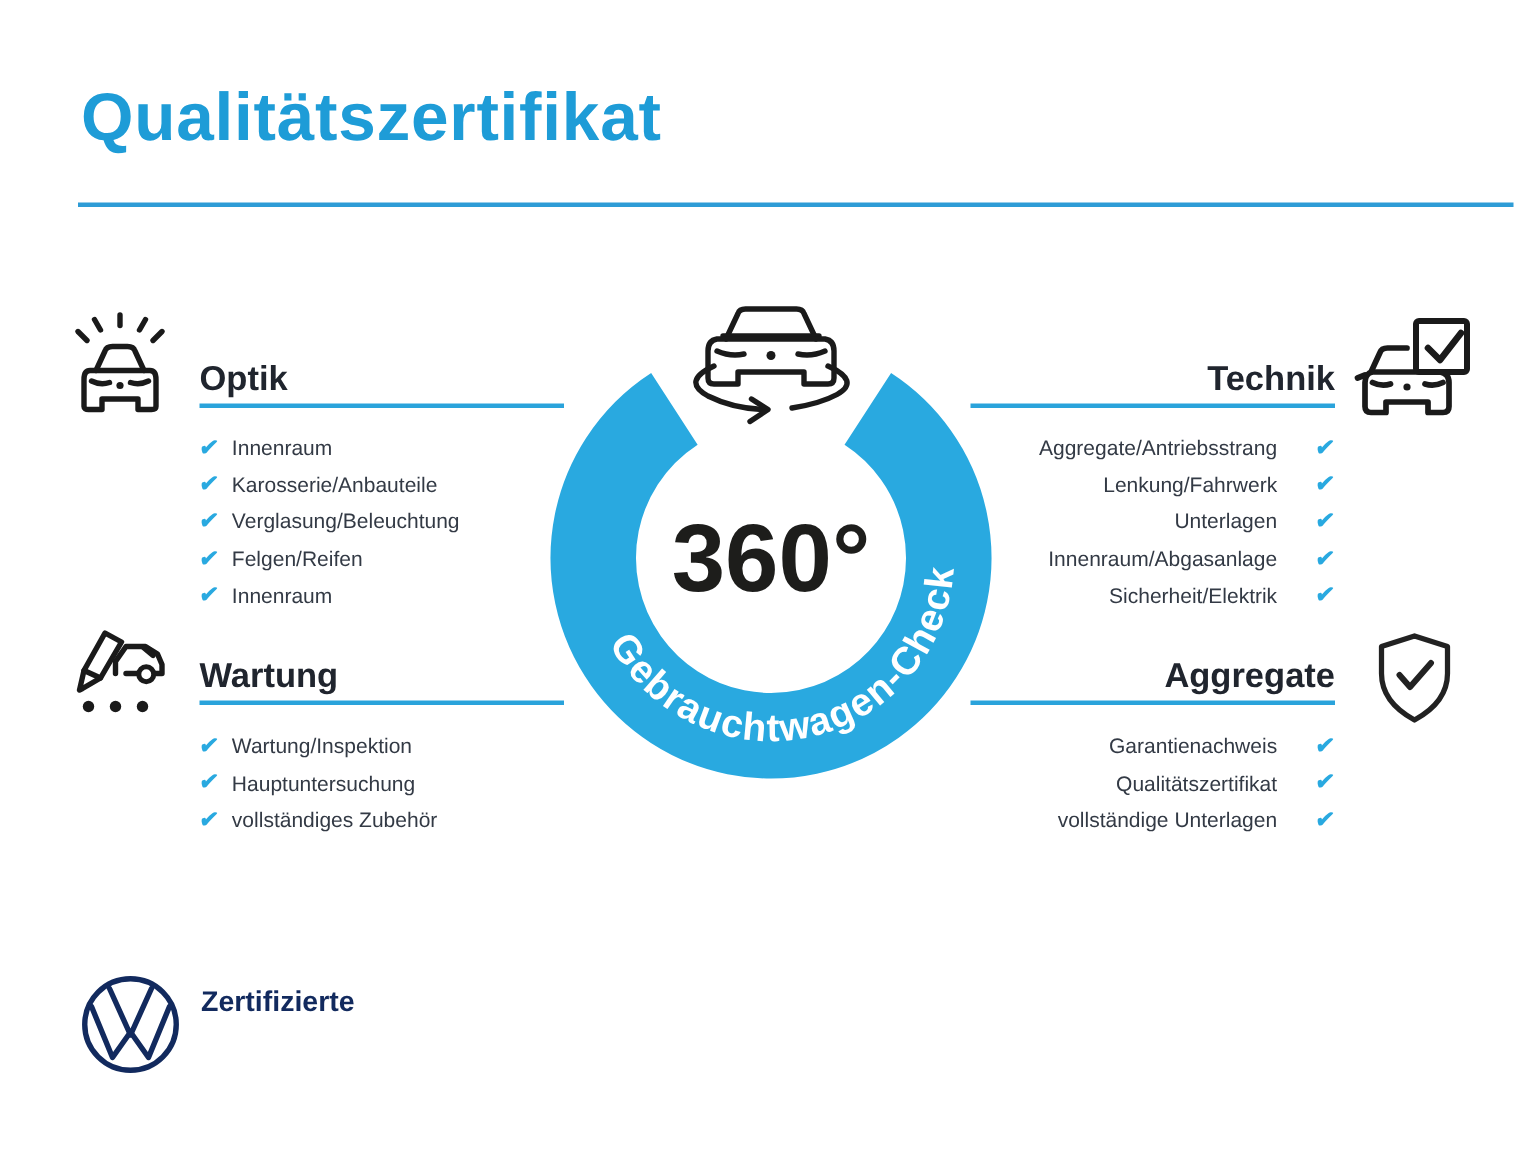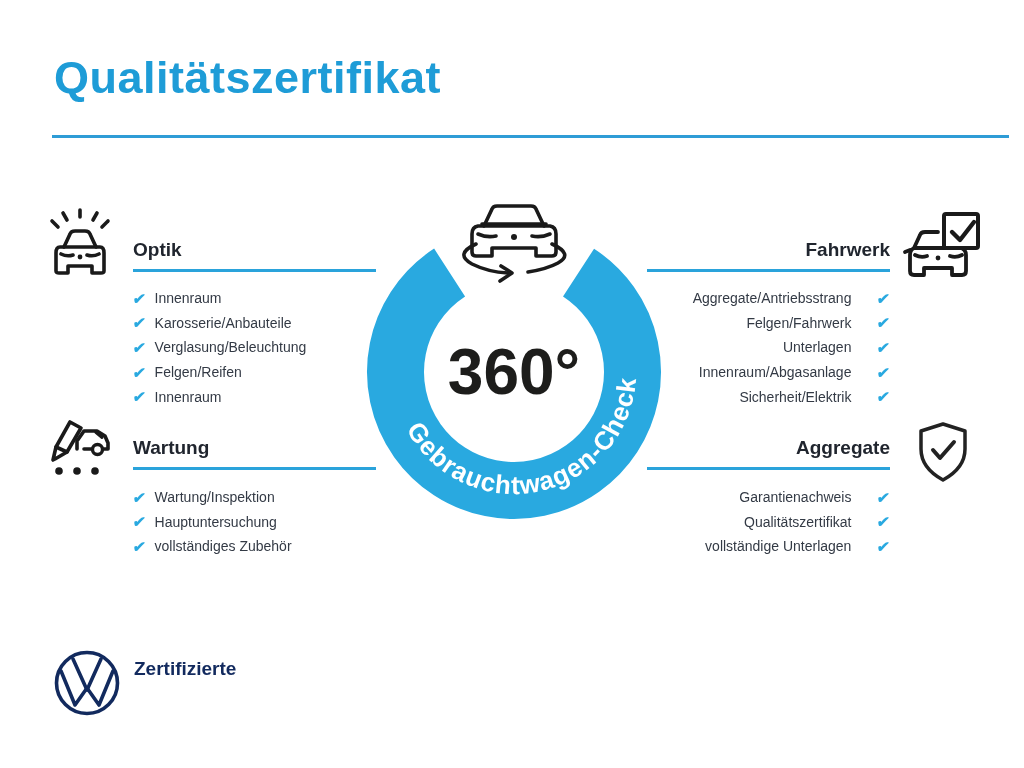--- a/index.html
+++ b/index.html
@@ -7,21 +7,21 @@
     position:relative;width:1024px;height:768px;background:#ffffff;
     font-family:"Liberation Sans", sans-serif;overflow:hidden;margin:0 auto;
   }
   .abs{position:absolute;}
   .page-title{
     left:54px;top:52px;font-size:45px;font-weight:bold;color:#1E9CD7;
     letter-spacing:0.5px;
   }
   .top-divider{left:52px;top:135px;width:957px;height:3px;background:#2E9CD6;}
 
-  .sec-header{font-size:19px;font-weight:bold;color:#20252E;white-space:nowrap;}
+  .sec-header{font-size:23px;font-weight:bold;color:#20252E;white-space:nowrap;}
   .sec-underline{height:3px;background:#2AA3DB;width:243px;}
 
   ul.checklist{list-style:none;margin:0;padding:0;}
   ul.checklist li{
     display:flex;align-items:center;height:24.6px;font-size:14px;color:#333A45;
     white-space:nowrap;
   }
   ul.left-list li{justify-content:flex-start;}
   ul.right-list li{justify-content:flex-end;gap:17px;}
   .check{
@@ -130,29 +130,29 @@
       <path d="M8 42 L3 44"></path>
       <path d="M13 40 H58 Q64 41 64 47 V63 Q64 67 60 67 H50 V60 H22 V67 H12 Q8 67 8 63 V47 Q8 41 13 40 Z"></path>
       <path d="M13 47 Q19 50 25 48"></path>
       <path d="M48 48 Q54 50 60 47"></path>
       <circle cx="36" cy="50" r="2.4" fill="#1A1A1A" stroke="none"></circle>
       <rect x="42" y="6" width="34" height="34" rx="2" fill="#ffffff" stroke-width="4"></rect>
       <path d="M50 24 L58 32 L72 14" stroke-width="4.4"></path>
     </svg>
   </div>
 
-  <div class="abs sec-header" style="right:134px;top:239px;">Fahrwerk</div>
+  <div class="abs sec-header" style="right:134px;top:239px;">Technik</div>
   <div class="abs sec-underline" style="right:134px;top:269px;"></div>
   <ul class="abs checklist right-list" style="right:134px;top:286px;">
     <li>
         <span>Aggregate/Antriebsstrang</span>
         <span class="check">✔</span>
       </li>
     <li>
-        <span>Felgen/Fahrwerk</span>
+        <span>Lenkung/Fahrwerk</span>
         <span class="check">✔</span>
       </li>
     <li>
         <span>Unterlagen</span>
         <span class="check">✔</span>
       </li>
     <li>
         <span>Innenraum/Abgasanlage</span>
         <span class="check">✔</span>
       </li>

